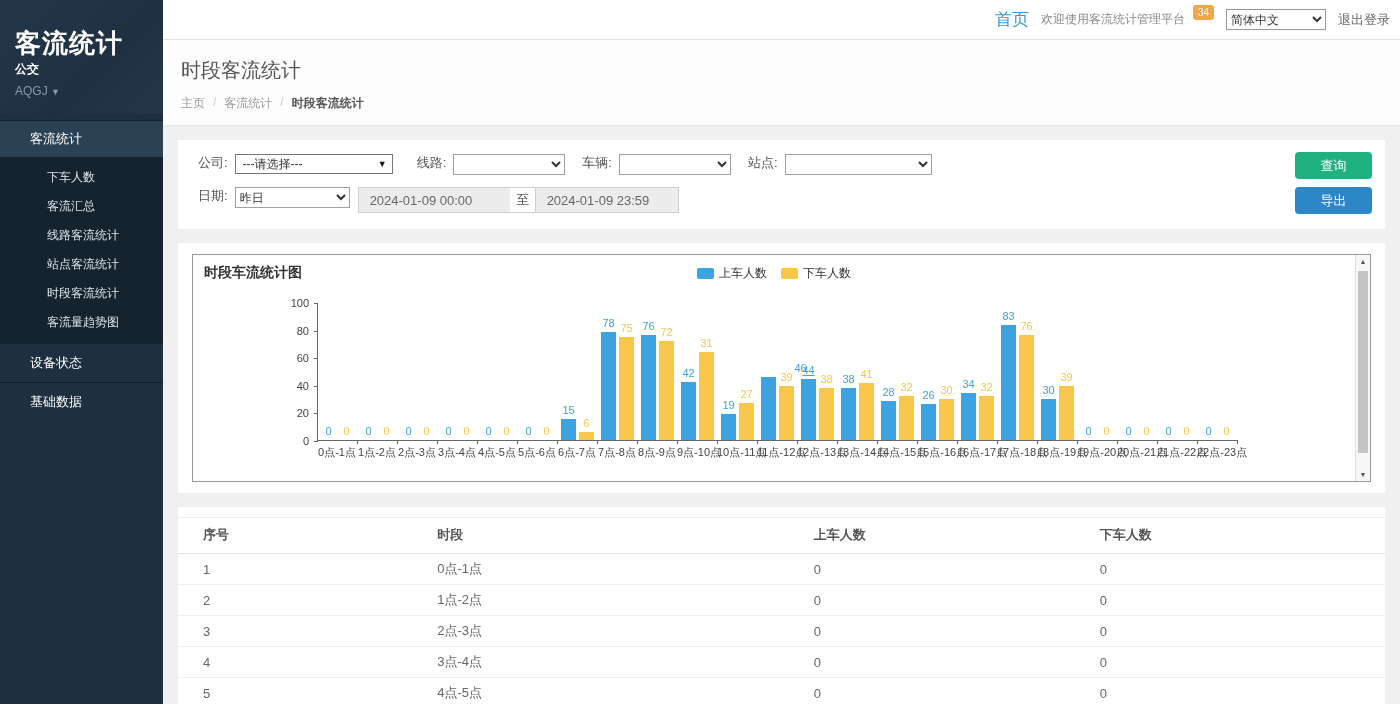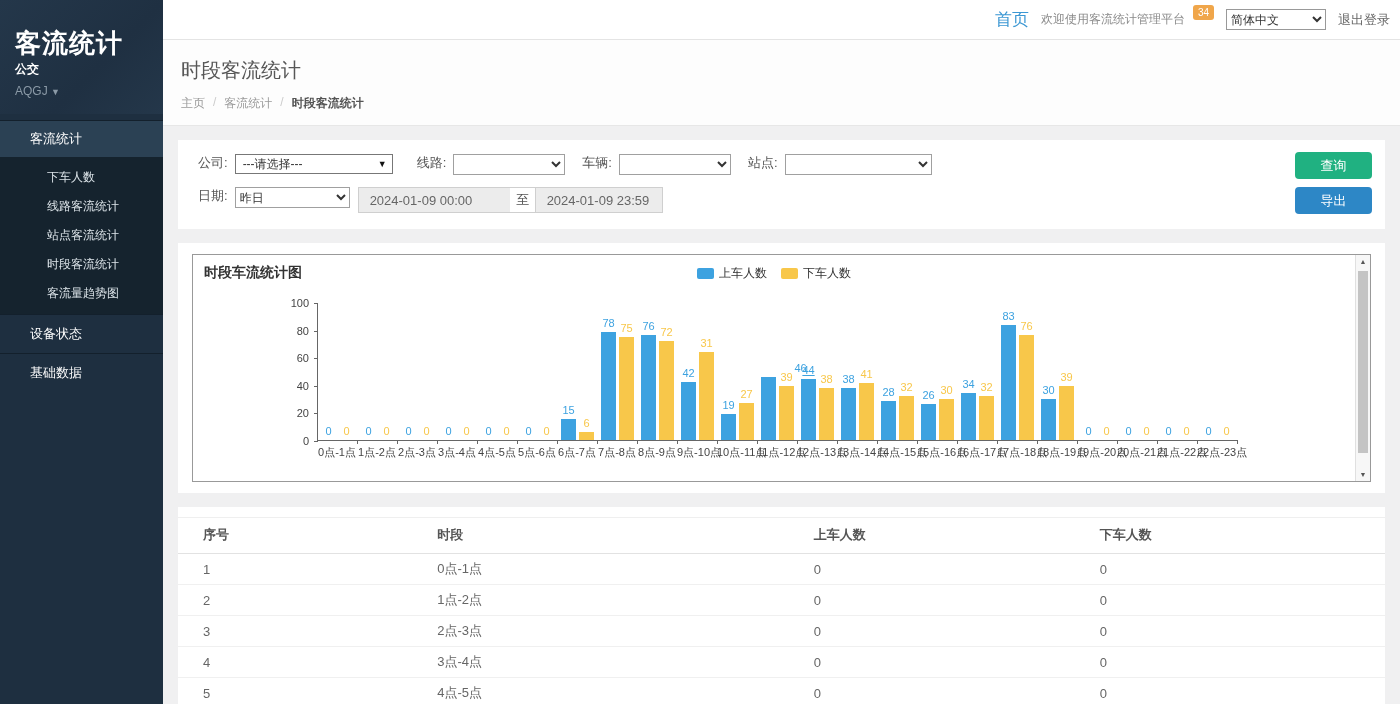--- a/index.html
+++ b/index.html
@@ -45,21 +45,21 @@
   .f-label { color:#555; font-size:13px; margin-right:7px; }
   .company-select { width:158px; height:20px; border:1px solid #777; background:#fff; font-size:12px; color:#333; display:flex; align-items:center; justify-content:space-between; padding:0 5px 0 7px; cursor:pointer; margin-right:24px; }
   .company-select .tri { font-size:9px; color:#111; }
   select.flt { height:21px; font-size:12px; border:1px solid #a0a0a0; background:#fff; color:#333; }
   .sel-line { width:112px; margin-right:17px; }
   .sel-vehicle { width:112px; margin-right:17px; }
   .sel-station { width:147px; }
   .sel-datepreset { width:115px; margin-right:8px; }
   .date-input { height:26px; background:#ececec; border:1px solid #cfcfcf; color:#666; font-size:13px; padding-left:11px; }
   .date-from { width:153px; }
-  .date-to { width:128px; margin-left:-1px; }
+  .date-to { width:144px; margin-left:-1px; }
   .date-sep { height:26px; width:26px; border-top:1px solid #cfcfcf; border-bottom:1px solid #cfcfcf; background:#fff; display:inline-flex; align-items:center; justify-content:center; color:#555; font-size:13px; margin-left:-1px; }
   .btn { position:absolute; right:13px; width:77px; height:27px; border:none; border-radius:4px; color:#fff; font-size:13px; cursor:pointer; font-family:inherit; }
   .btn-query { top:12px; background:#20b181; }
   .btn-export { top:47px; background:#2d87c6; }
 
   
   .chart-card { margin-top:14px; padding:11px 14px; }
   .chart-box { position:relative; border:1px solid #999; height:228px; background:#fff; overflow:hidden; }
   .chart-title { position:absolute; left:11px; top:9px; font-size:14px; font-weight:bold; color:#333; }
   .legend { position:absolute; top:10px; left:0; right:15px; display:flex; justify-content:center; gap:14px; align-items:center; }
@@ -92,20 +92,21 @@
 <div class="sidebar">
   <div class="logo-area">
     <div class="logo-title">客流统计</div>
     <div class="org-name">公交</div>
     <div class="org-code"><span>AQGJ</span> <span class="caret">▼</span></div>
   </div>
   <div class="menu">
     <div class="menu-section">客流统计</div>
     <div class="submenu" id="submenu">
         <div class="submenu-item">下车人数</div>
+        <div class="submenu-item">客流汇总</div>
         <div class="submenu-item">线路客流统计</div>
         <div class="submenu-item">站点客流统计</div>
         <div class="submenu-item">时段客流统计</div>
         <div class="submenu-item">客流量趋势图</div>
       </div>
     <div id="menu-parents">
         <div class="menu-parent">设备状态</div>
         <div class="menu-parent">基础数据</div>
       </div>
   </div>

